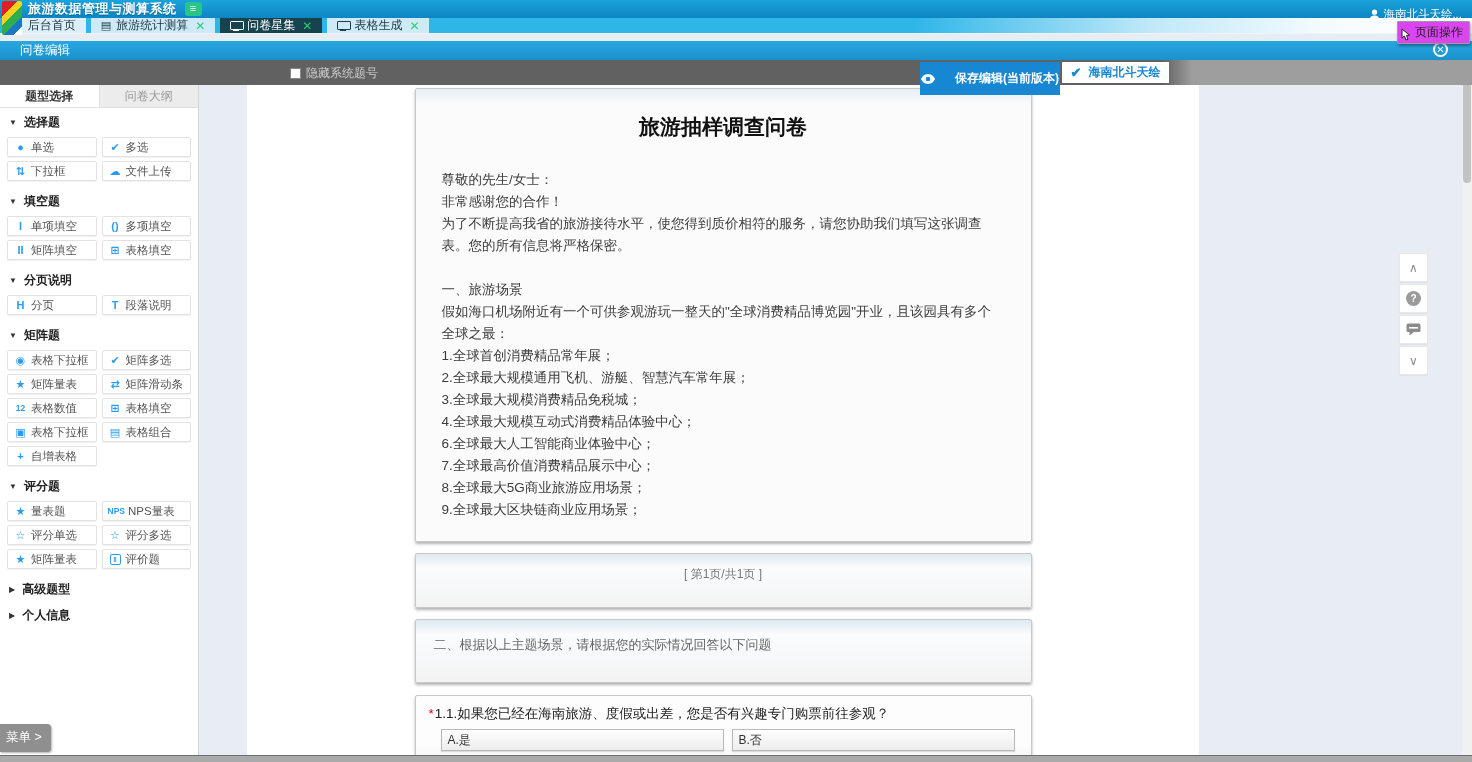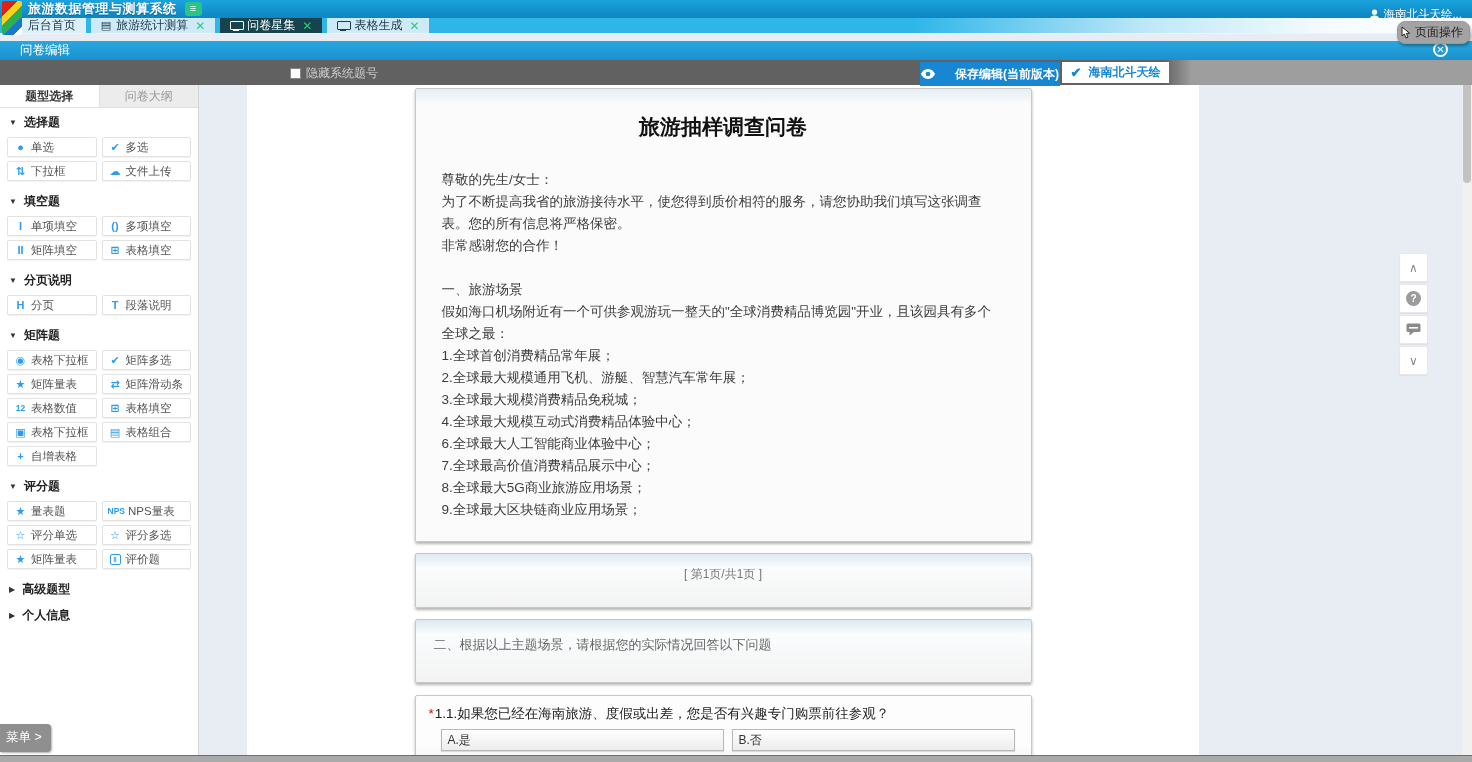--- a/index.html
+++ b/index.html
@@ -29,40 +29,40 @@
   .tab.active { background:#17434f; color:#fff; }
   .tab .tclose { color:#2ecc71; font-weight:bold; font-size:12px; margin-left:2px; cursor:pointer; }
   .home-ic { font-size:13px; line-height:12px; }
   .doc-ic { font-size:11px; line-height:11px; }
   .mon-ic { width:12px; height:10px; position:relative; display:inline-block; }
   .mon-ic::before { content:""; position:absolute; left:0; top:0; width:12px; height:7px;
     border:1.5px solid currentColor; border-radius:1px; }
   .mon-ic::after { content:""; position:absolute; left:3px; bottom:0; width:6px; height:1.5px; background:currentColor; }
 
   
-  .page-op { position:absolute; top:21px; right:2px; z-index:9; background:#a3a3a3; border:1px solid #9a9a9a;
+  .page-op { position:absolute; top:21px; right:2px; z-index:9; background:#d946ef; border:1px solid #9a9a9a;
     box-shadow:1px 2px 3px rgba(0,0,0,.35); padding:2px 6px 2px 3px; font-size:12px; color:#222;
-    display:flex; align-items:center; gap:2px; border-radius:8px; }
+    display:flex; align-items:flex-end; gap:2px; border-radius:1px; }
 
   
   .pageheader { position:absolute; top:41px; left:0; right:0; height:19px;
     background:linear-gradient(#28a7e0,#1a91cd); color:#fff; font-size:12.5px; line-height:19px;
     padding-left:20px; z-index:3; }
   .ph-close { position:absolute; right:24px; top:1px; width:15px; height:15px; border:2px solid #fff;
     border-radius:50%; color:#fff; font-size:10px; line-height:12px; text-align:center; cursor:pointer;
     font-weight:bold; }
 
   
   .toolbar { position:absolute; top:60px; left:0; right:0; height:25px;
     background:linear-gradient(90deg,#616161 0,#616161 79%,#9e9e9e 81%,#9e9e9e 100%);
     z-index:3; }
   .hide-ids { position:absolute; left:290px; top:5px; display:flex; align-items:center; gap:5px;
     font-size:12px; color:#cfcfcf; }
   .hide-ids .cb { width:11px; height:11px; background:#fff; border:1px solid #888; display:inline-block; cursor:pointer; }
-  .btn-save-cur { position:absolute; left:920px; top:2px; width:140px; height:24px; background:#1787d3;
+  .btn-save-cur { position:absolute; left:920px; top:2px; width:140px; height:33px; background:#1787d3;
     color:#fff; border:none; font-size:12px; font-weight:bold; display:flex; align-items:center;
     justify-content:center; gap:20px; cursor:pointer; }
   .btn-save-new { position:absolute; left:1062px; top:2px; width:107px; height:21px; background:#fff;
     color:#1787d3; border:none; font-size:12px; font-weight:bold; display:flex; align-items:center;
     justify-content:center; gap:7px; cursor:pointer; }
   .btn-save-new .chk { color:#1787d3; font-size:13px; }
 
   
   .bodyarea { position:absolute; top:85px; left:0; right:0; bottom:7px; background:#e8ecf3; }
 
@@ -361,22 +361,22 @@
       </div>
     </div>
   </div>
 
   <div class="canvas">
     <div class="form-col">
 
       <div class="panel intro">
         <div class="survey-title">旅游抽样调查问卷</div>
         <div class="pline">尊敬的先生/女士：</div>
+        <div class="pline">非常感谢您的合作！</div>
         <div class="pline">为了不断提高我省的旅游接待水平，使您得到质价相符的服务，请您协助我们填写这张调查表。您的所有信息将严格保密。</div>
-        <div class="pline">非常感谢您的合作！</div>
         <div class="pgap"></div>
         <div class="pline">一、旅游场景</div>
         <div class="pline">假如海口机场附近有一个可供参观游玩一整天的"全球消费精品博览园"开业，且该园具有多个全球之最：</div>
         <div class="pline">1.全球首创消费精品常年展；</div>
         <div class="pline">2.全球最大规模通用飞机、游艇、智慧汽车常年展；</div>
         <div class="pline">3.全球最大规模消费精品免税城；</div>
         <div class="pline">4.全球最大规模互动式消费精品体验中心；</div>
         <div class="pline">6.全球最大人工智能商业体验中心；</div>
         <div class="pline">7.全球最高价值消费精品展示中心；</div>
         <div class="pline">8.全球最大5G商业旅游应用场景；</div>

